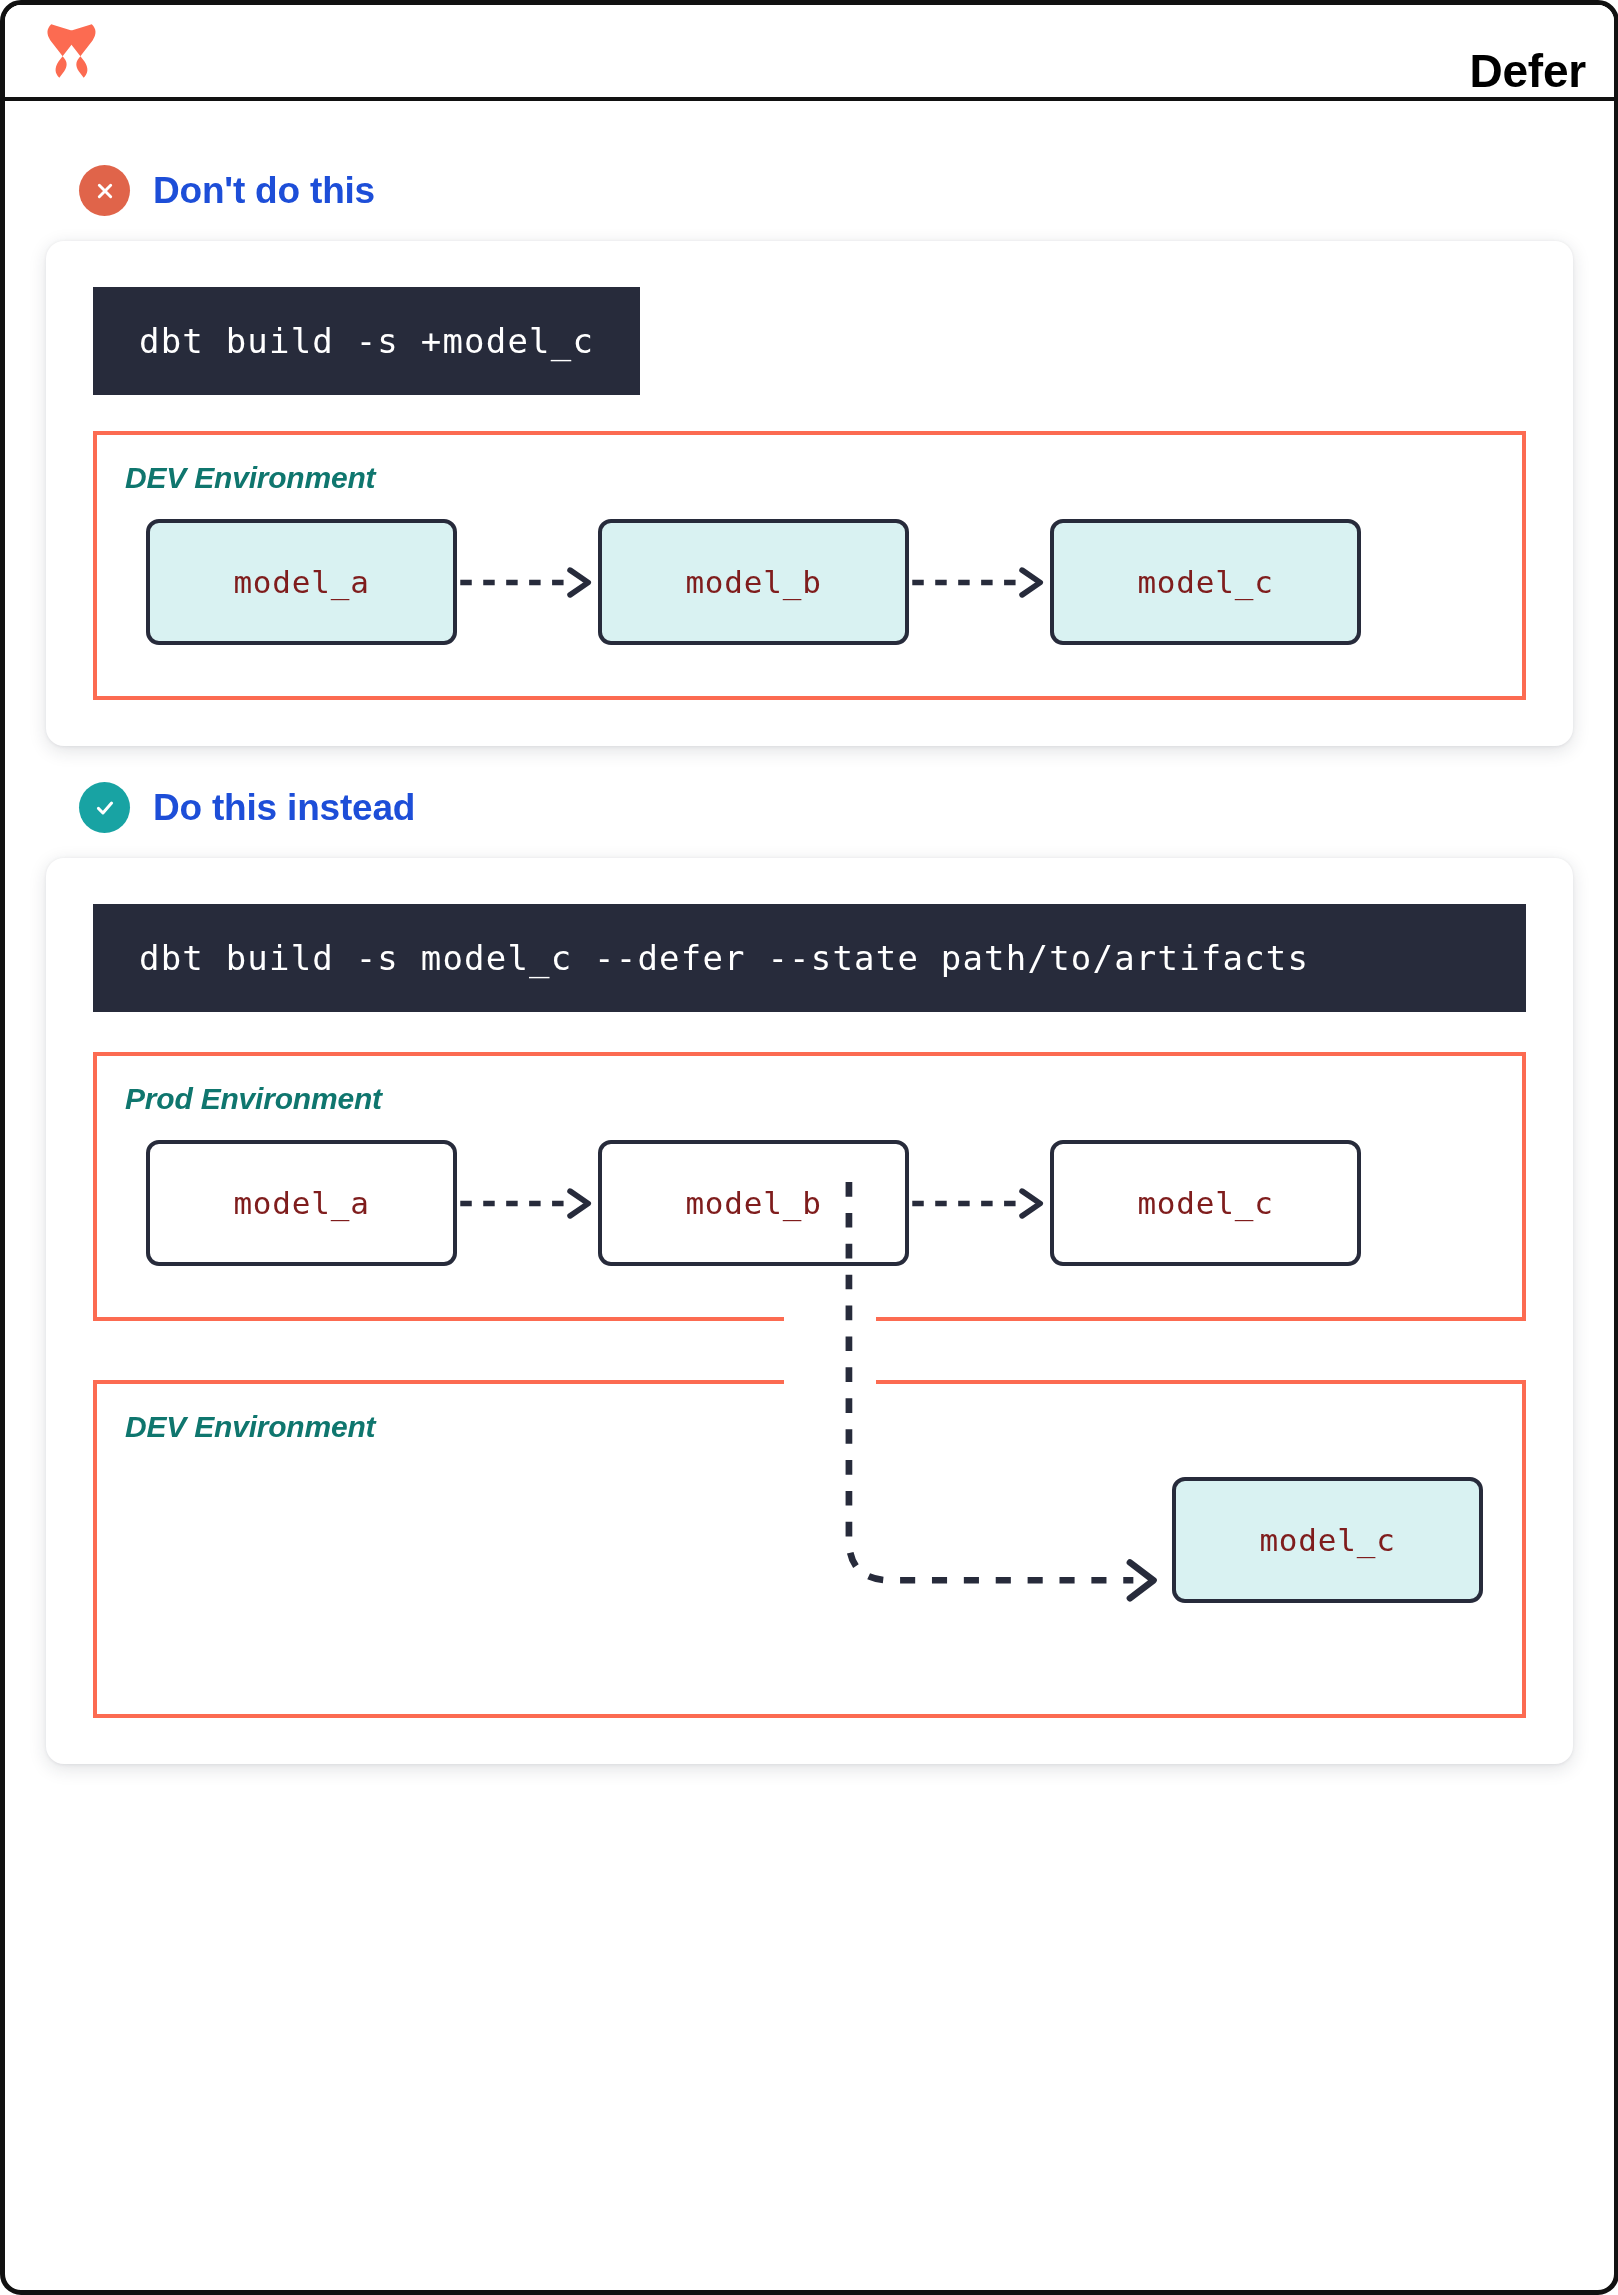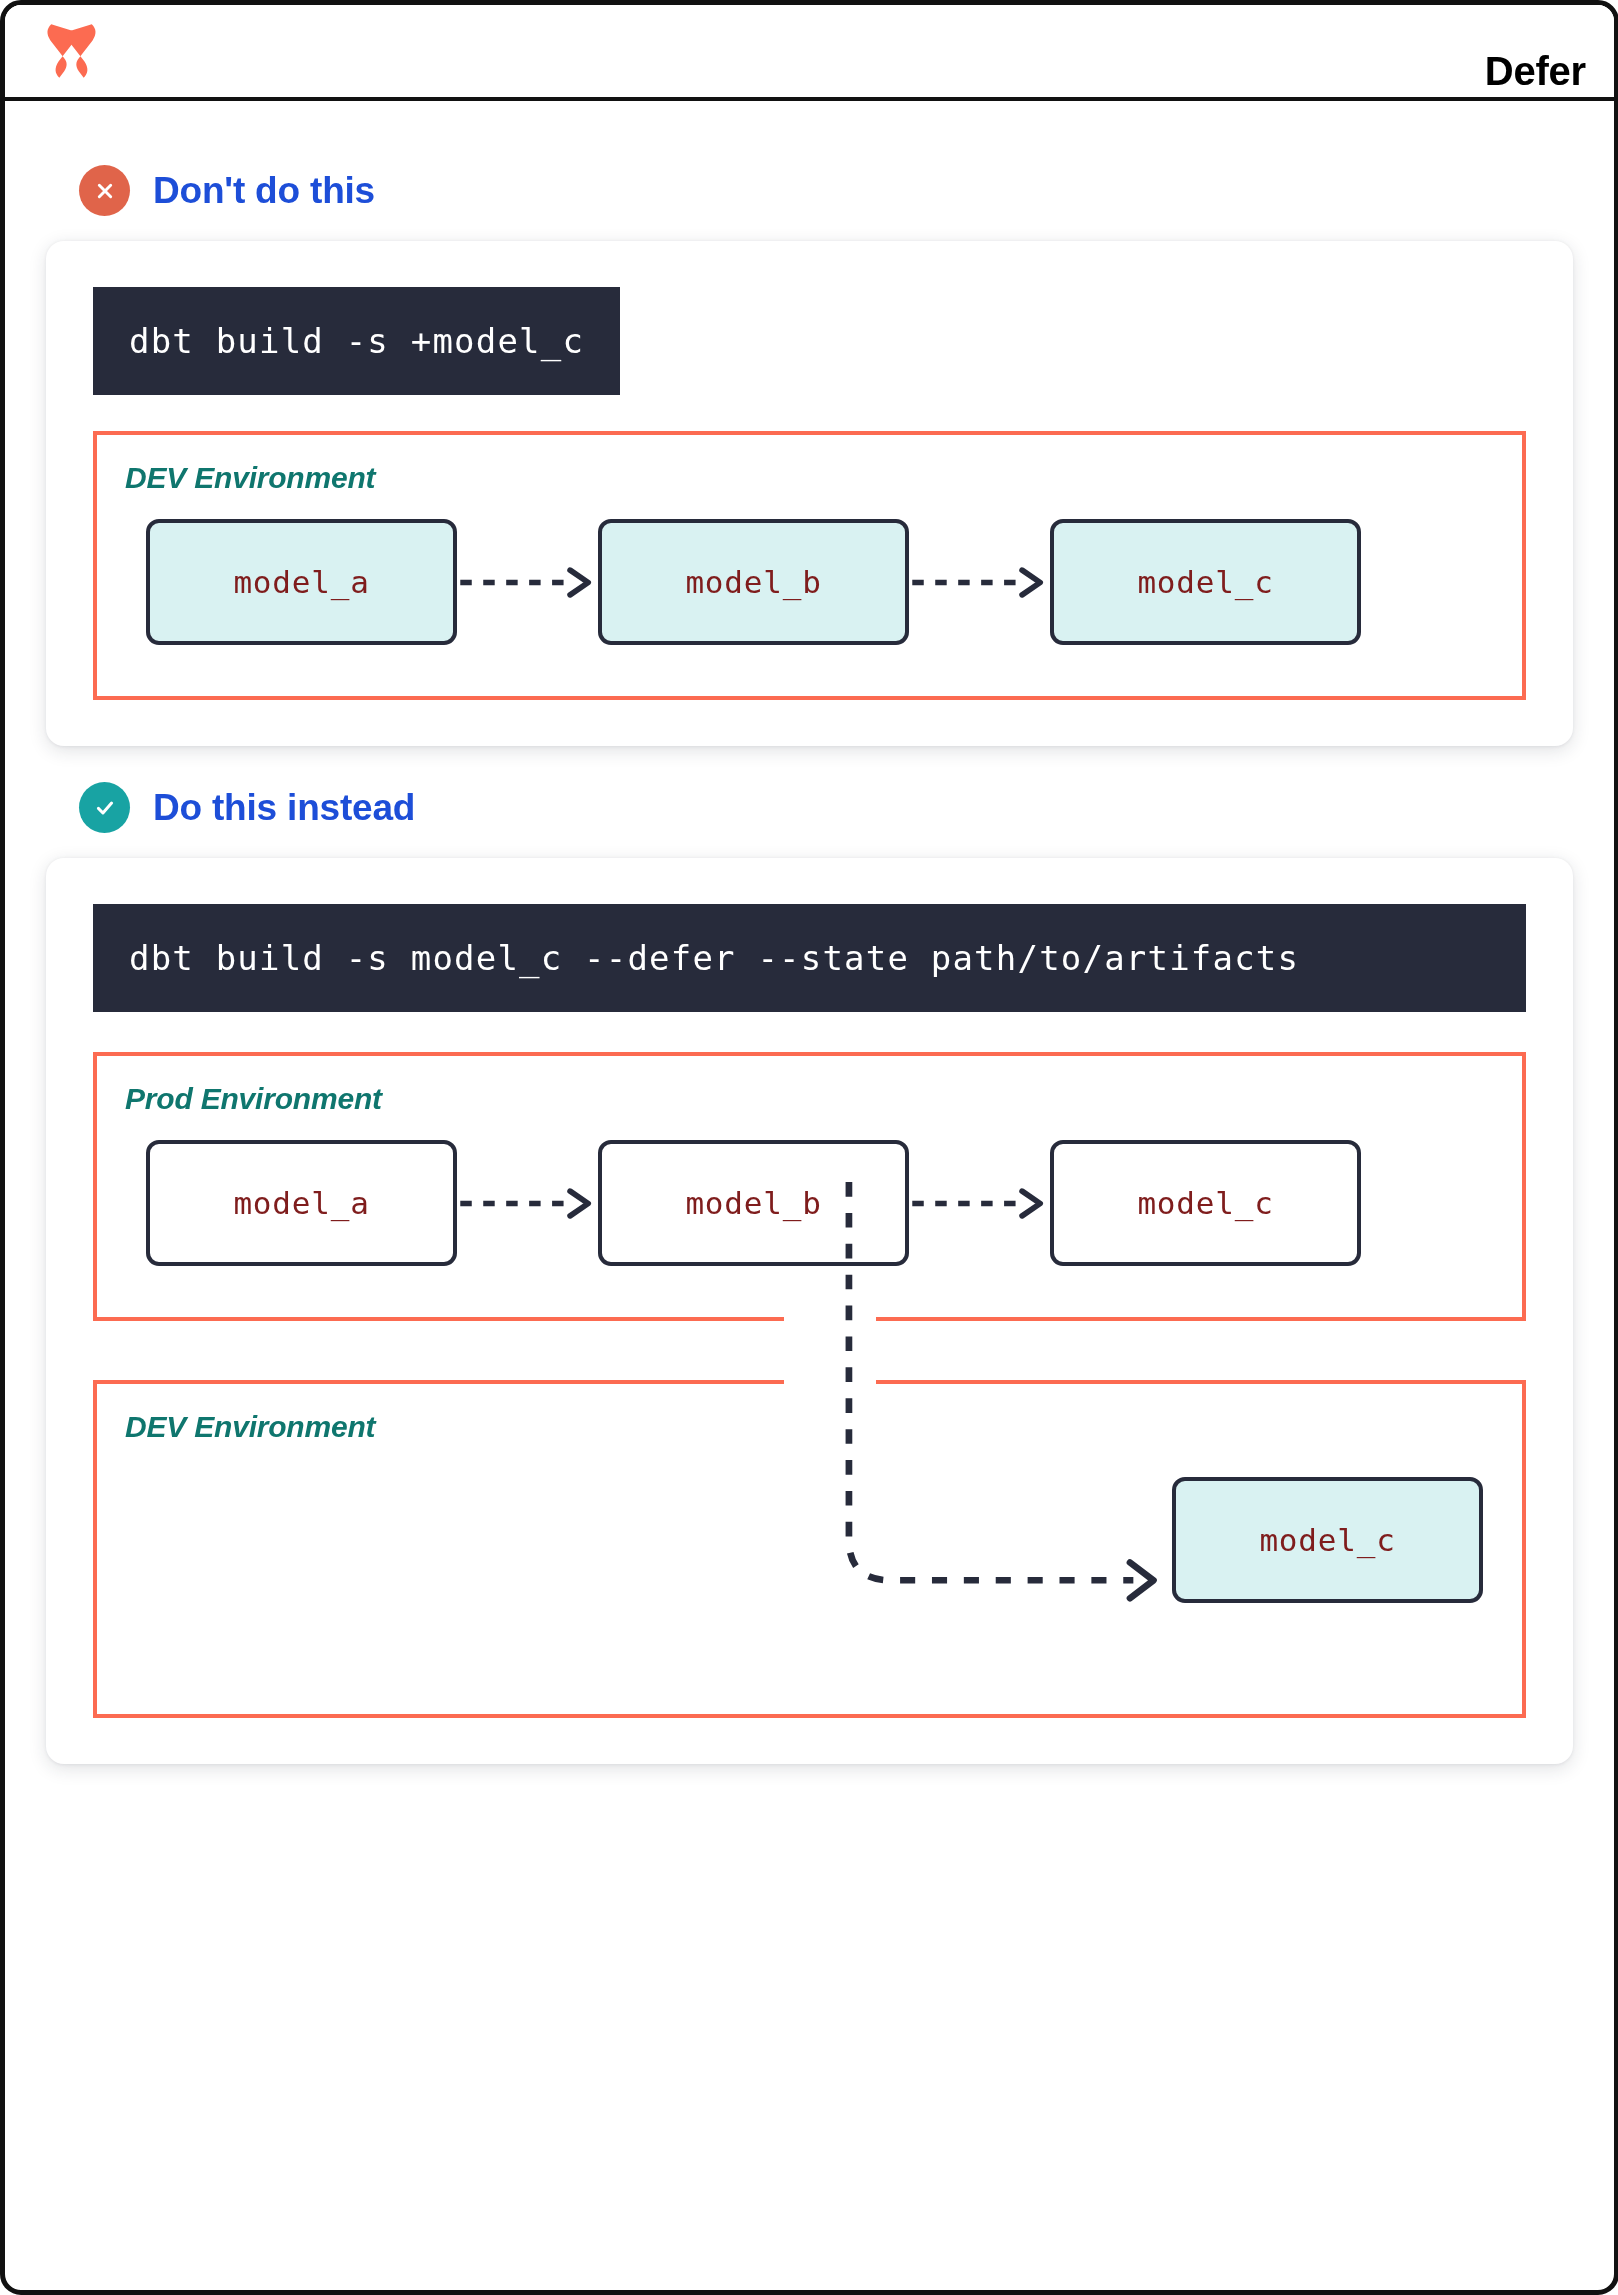--- a/index.html
+++ b/index.html
@@ -28,21 +28,21 @@
     border-bottom: 4.9px solid #111111;
     display: flex;
     align-items: center;
     padding: 0 28px 0 38px;
     background: #ffffff;
   }
   .logo-wrap { width: 57px; height: 60px; flex: 0 0 auto; }
   .logo-wrap svg { display: block; }
   .topbar-spacer { flex: 1 1 auto; }
   .topbar-title {
-    font-size: 40px;
+    font-size: 46px;
     font-weight: 700;
     color: #000000;
     letter-spacing: -0.2px;
     white-space: nowrap;
     margin-top: 40px;
   }
 
   
   .content { padding: 36px 41px 38px 41px; }
 
@@ -78,21 +78,21 @@
     box-shadow: 0 4.1px 18px rgba(30,35,55,0.13), 0 0.8px 3.3px rgba(30,35,55,0.07);
     padding: 46px 47px 46px 47px;
   }
 
   .code-block {
     background: #272B3B;
     color: #ffffff;
     font-family: "DejaVu Sans Mono", monospace;
     font-size: 34px;
     letter-spacing: 1.2px;
-    padding: 34px 36px;
+    padding: 34px 46px;
     white-space: pre;
     display: inline-block;
     min-width: 0;
   }
   .code-block.full { display: block; }
 
   
   .env {
     position: relative;
     border: 4.1px solid #FC6B51;

